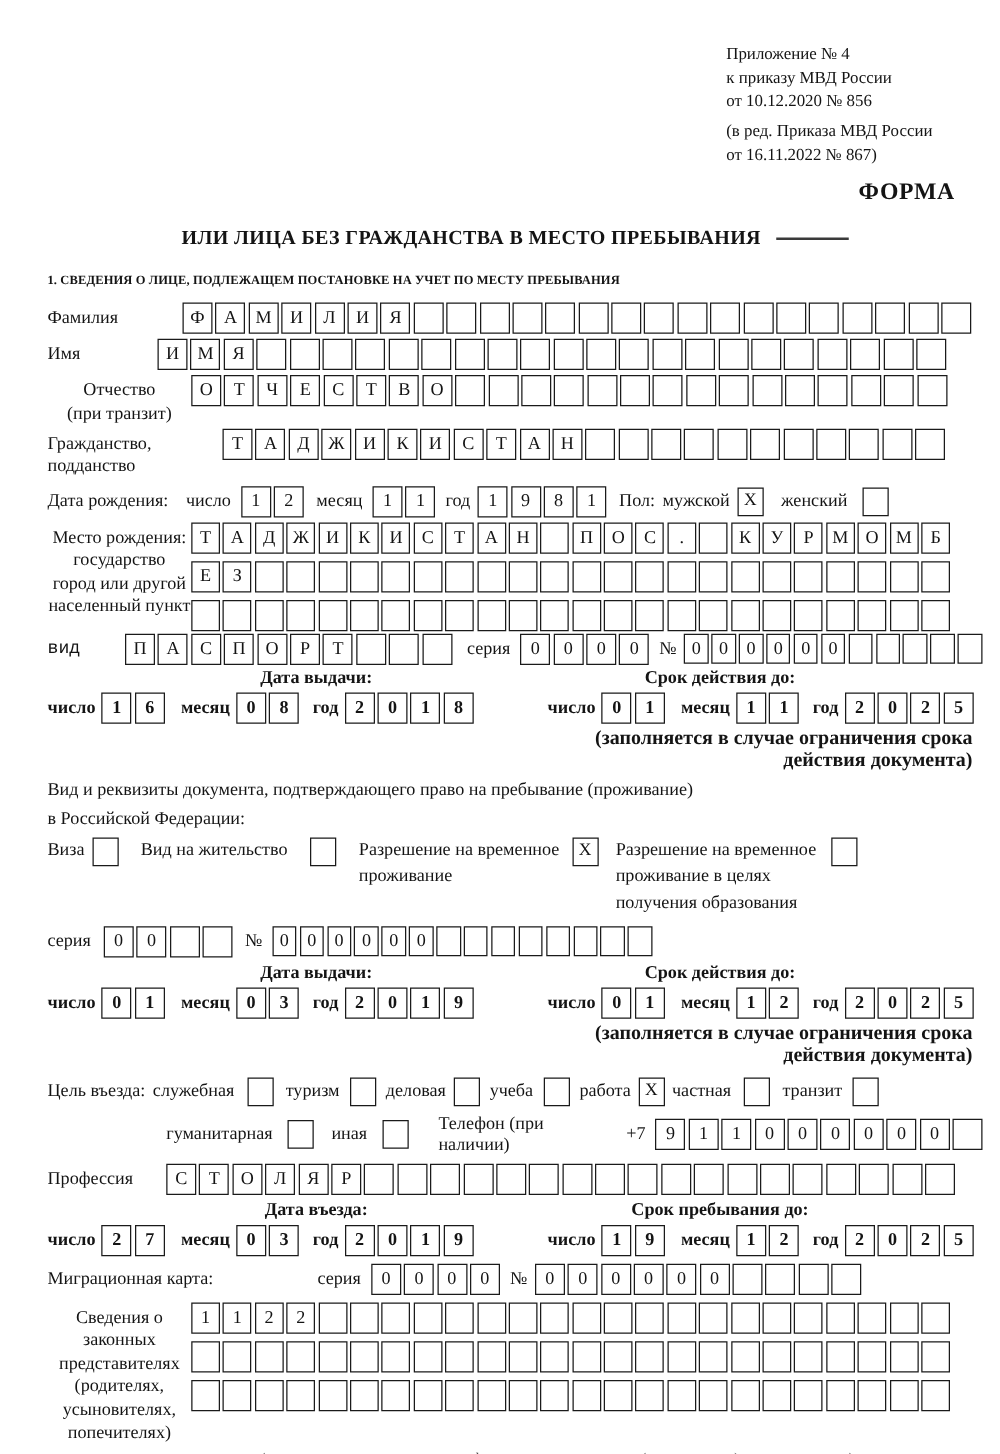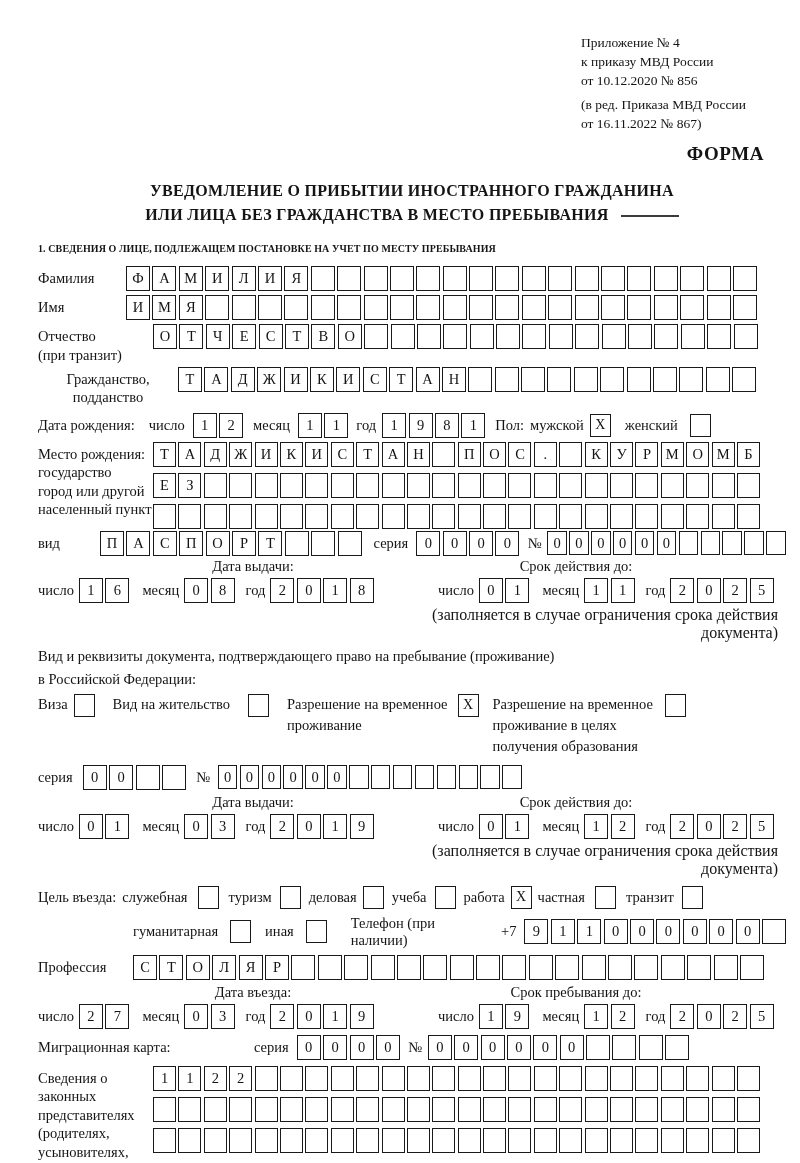--- a/index.html
+++ b/index.html
@@ -8,39 +8,39 @@
 
   .annex{width:195px;margin-left:auto;margin-right:10px;font-size:13.5px;line-height:1.4;}
   .annex-gap{height:5px;}
   .forma{text-align:right;padding-right:22px;font-weight:bold;font-size:19px;margin-top:10px;letter-spacing:.6px;}
   .title{text-align:center;font-weight:bold;font-size:16px;line-height:1.5;margin-top:14px;letter-spacing:.3px;}
   .title-underline{display:inline-block;width:58px;border-bottom:2.5px solid #3a3a3a;margin-left:12px;transform:translateY(-3px);}
   .section1{font-weight:bold;font-size:10px;margin-top:16px;letter-spacing:.1px;}
 
   .frow{display:flex;align-items:flex-start;}
   .flabel{flex-shrink:0;font-size:14.5px;line-height:1.28;padding-top:3px;}
-  .w88{width:88px;}.w115{width:115px;}.w140{width:140px;text-align:center;}.w95{width:95px;}.w200{width:198px;}
-  .mt12{margin-top:12px;}.mt4{margin-top:4px;}.mt2{margin-top:2px;}.mt6{margin-top:6px;}.mt8{margin-top:8px;}
+  .w88{width:88px;}.w115{width:115px;text-align:center;}.w140{width:140px;}.w95{width:95px;}.w200{width:198px;}
+  .mt12{margin-top:12px;gap:20px;}.mt4{margin-top:4px;}.mt2{margin-top:2px;}.mt6{margin-top:6px;}.mt8{margin-top:8px;}
 
   .cells{display:flex;gap:2.4px;flex-wrap:nowrap;}
   .cell{flex-shrink:0;width:24px;height:25px;border:1.5px solid #1a1a1a;box-sizing:border-box;
         display:flex;align-items:center;justify-content:center;font-size:14.5px;background:#fff;}
   .cells.sm .cell{width:23px;}
   .cells.xs .cell{width:19.5px;height:24px;}
 
   .inline-row{display:flex;align-items:center;font-size:14.5px;}
   .gap6{margin-left:6px;}.gap8{margin-left:8px;}.gap10{margin-left:10px;}.gap12{margin-left:12px;}
   .gap14{margin-left:14px;}.gap18{margin-left:18px;}.gap24{margin-left:24px;}
 
   .cb{flex-shrink:0;width:21px;height:23px;border:1.6px solid #1a1a1a;box-sizing:border-box;
       display:flex;align-items:center;justify-content:center;font-size:14px;}
 
   .center-head{text-align:center;font-weight:bold;font-size:14.5px;}
 
-  .date-sec{display:flex;}
+  .date-sec{display:flex;font-weight:bold;}
   .dcol{width:50%;box-sizing:border-box;}
   .dtitle{font-size:14.5px;text-align:center;}
   .dtitle.shift-l{padding-left:56px;}
   .dtitle.shift-r{padding-right:46px;}
   .drow{display:flex;align-items:center;gap:5px;font-size:14.5px;margin-top:3px;}
   .dnote{font-size:16px;text-align:right;padding-right:8px;margin-top:3px;}
 
   .intro{font-size:14.5px;line-height:1.45;}
   .opts{display:flex;align-items:flex-start;font-size:14.5px;line-height:1.45;}
   .opt-multi{text-align:left;}
@@ -60,21 +60,20 @@
     <div>к приказу МВД России</div>
     <div>от 10.12.2020 № 856</div>
     <div class="annex-gap"></div>
     <div>(в ред. Приказа МВД России</div>
     <div>от 16.11.2022 № 867)</div>
   </div>
 
   <div class="forma">ФОРМА</div>
 
   <div class="title">
-    <div>УВЕДОМЛЕНИЕ О ПРИБЫТИИ ИНОСТРАННОГО ГРАЖДАНИНА</div>
     <div>
       <span>ИЛИ ЛИЦА БЕЗ ГРАЖДАНСТВА В МЕСТО ПРЕБЫВАНИЯ</span><span class="title-underline"></span>
     </div>
   </div>
 
   <div class="section1">1. СВЕДЕНИЯ О ЛИЦЕ, ПОДЛЕЖАЩЕМ ПОСТАНОВКЕ НА УЧЕТ ПО МЕСТУ ПРЕБЫВАНИЯ</div>
 
   <div class="frow mt12">
     <div class="flabel w88">Фамилия</div>
     <div class="cells">
@@ -308,21 +307,21 @@
           <div class="cell"></div>
           <div class="cell"></div>
           <div class="cell"></div>
           <div class="cell"></div>
         </div>
     </div>
   </div>
 
 
   <div class="inline-row mt2">
-    <span style="width:62px;flex-shrink:0;">вид</span>
+    <span style="width:62px;flex-shrink:0;font-family:Liberation Mono, monospace;">вид</span>
     <div class="cells">
         <div class="cell">П</div>
         <div class="cell">А</div>
         <div class="cell">С</div>
         <div class="cell">П</div>
         <div class="cell">О</div>
         <div class="cell">Р</div>
         <div class="cell">Т</div>
         <div class="cell"></div>
         <div class="cell"></div>

